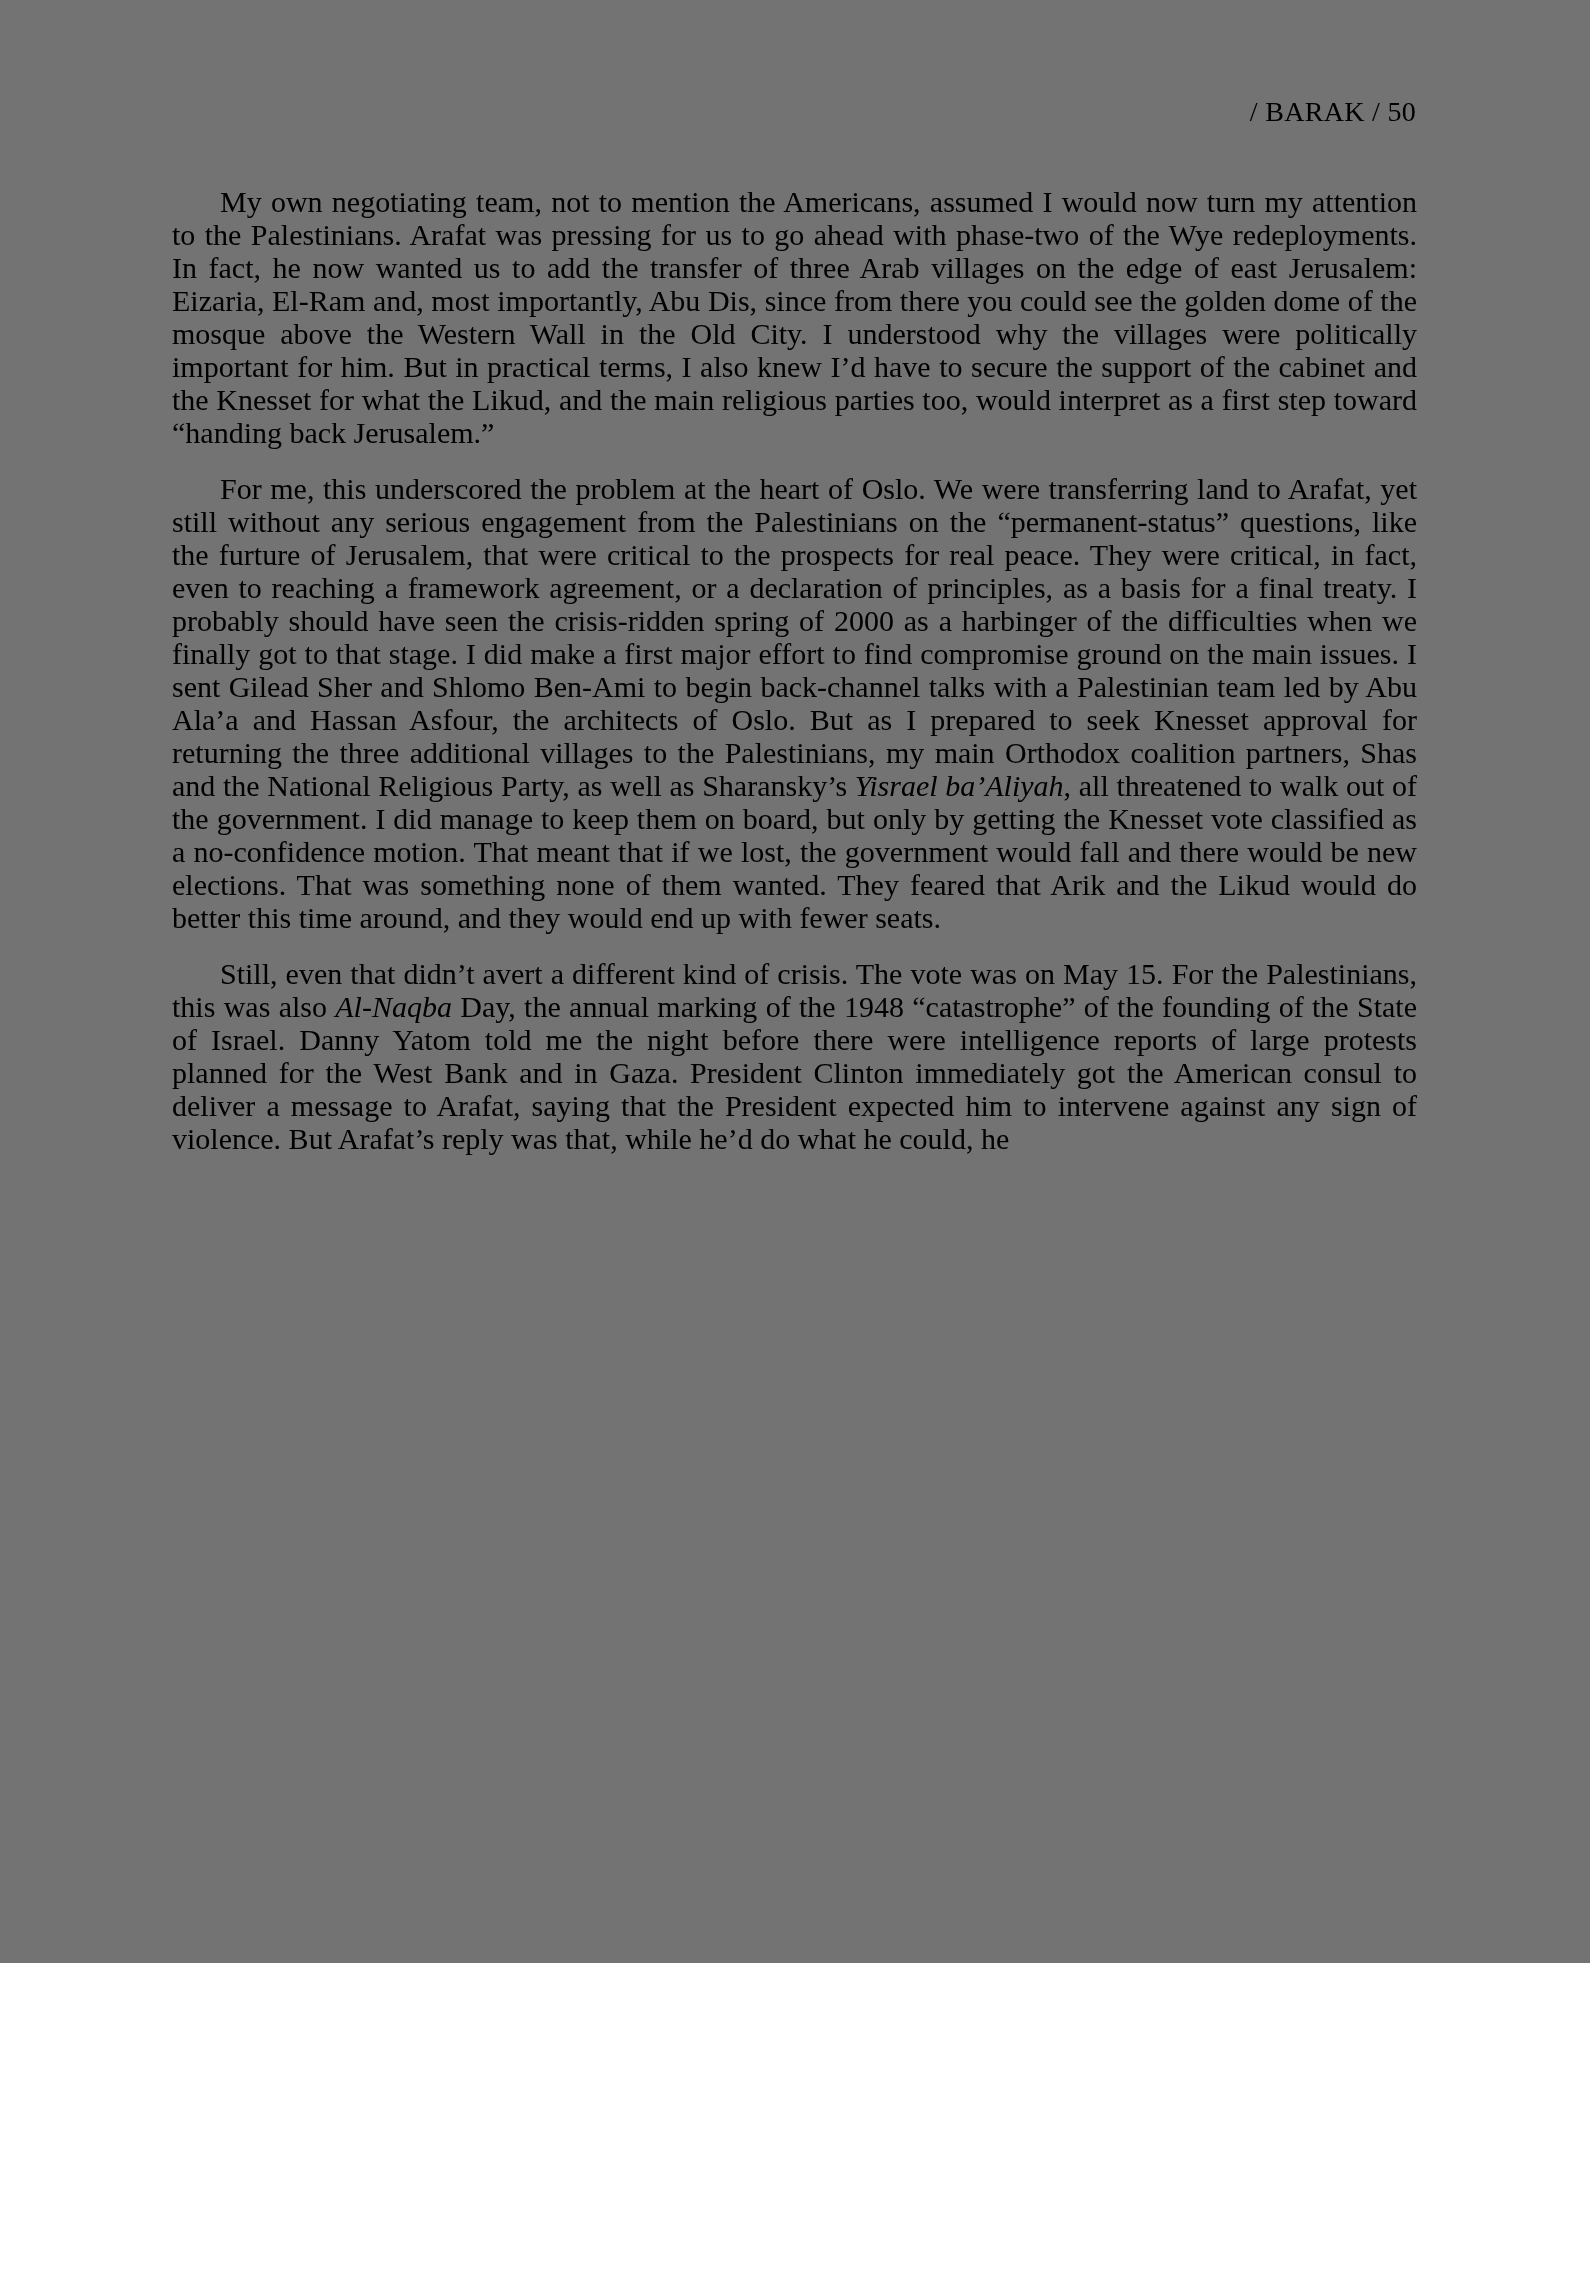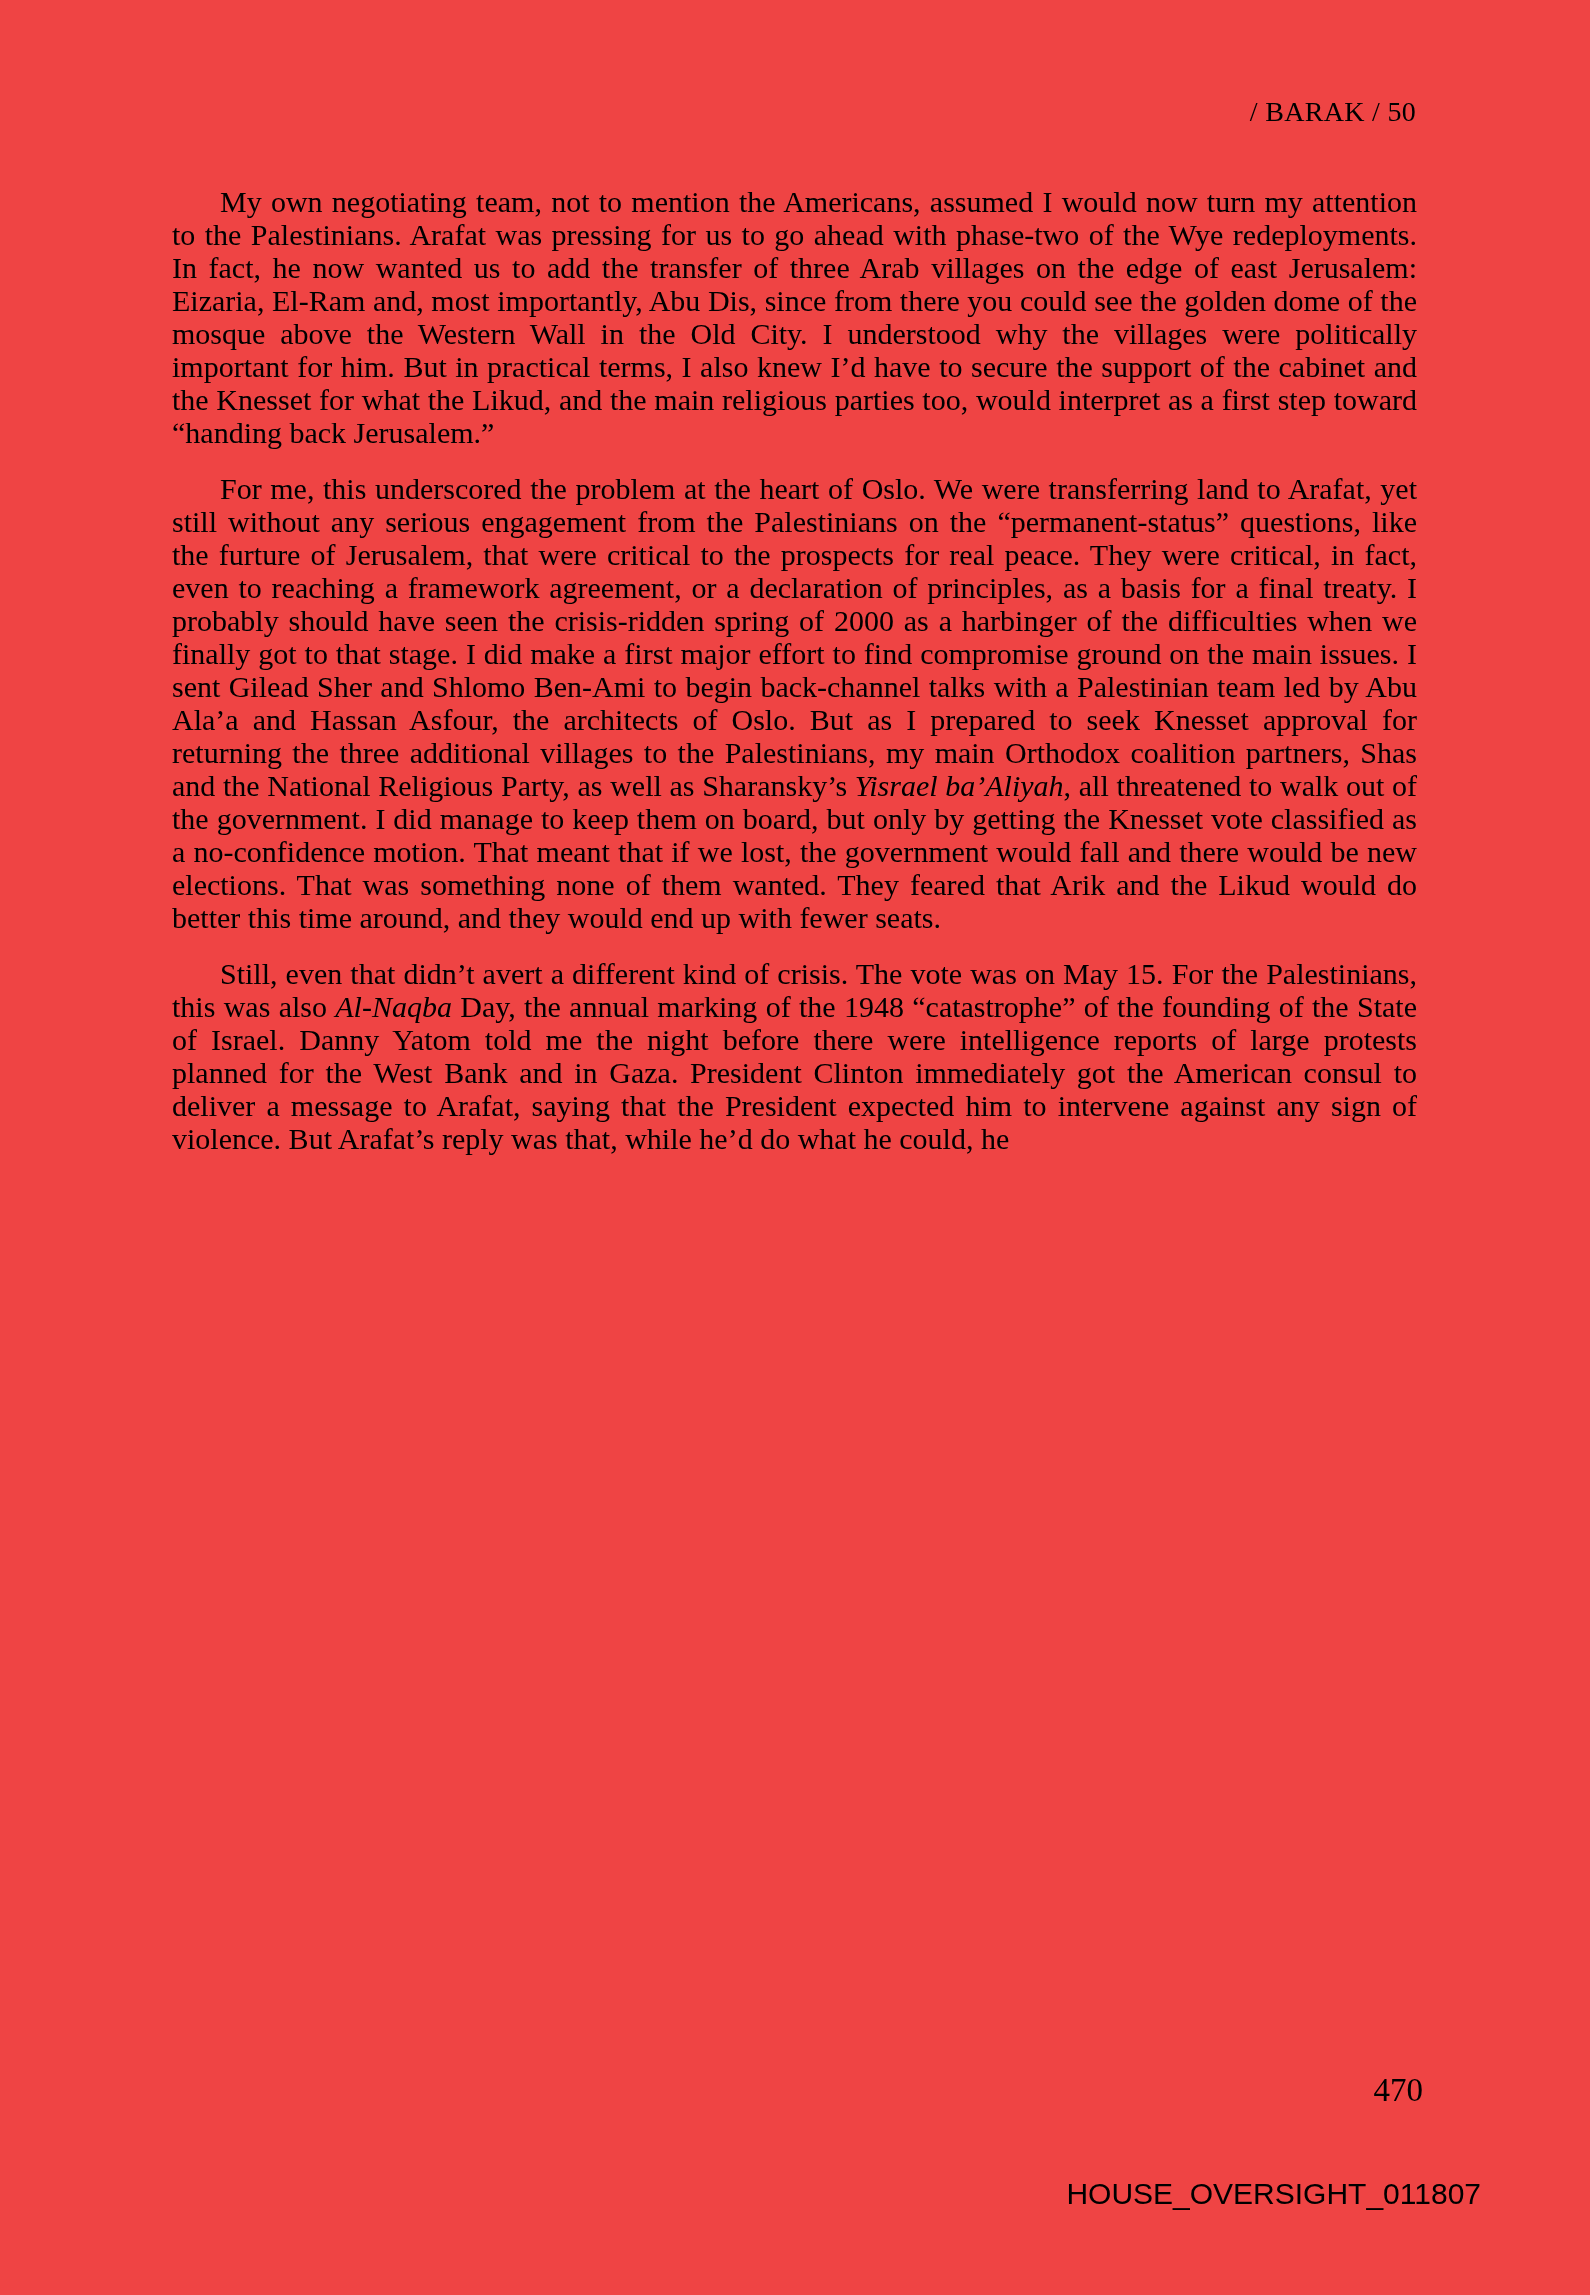--- a/index.html
+++ b/index.html
@@ -3,22 +3,22 @@
 <meta charset="utf-8">
 <style>
   html, body {
     margin: 0;
     padding: 0;
     background: #ffffff;
   }
   .page {
     position: relative;
     width: 1591px;
-    height: 2295px;
-    background: #ef4444;
+    height: 1963px;
+    background: #737373;
     color: #000000;
     font-family: "Liberation Serif", serif;
     overflow: hidden;
   }
   .running-header {
     position: absolute;
     top: 98px;
     right: 175px;
     font-size: 28px;
     line-height: 1;

